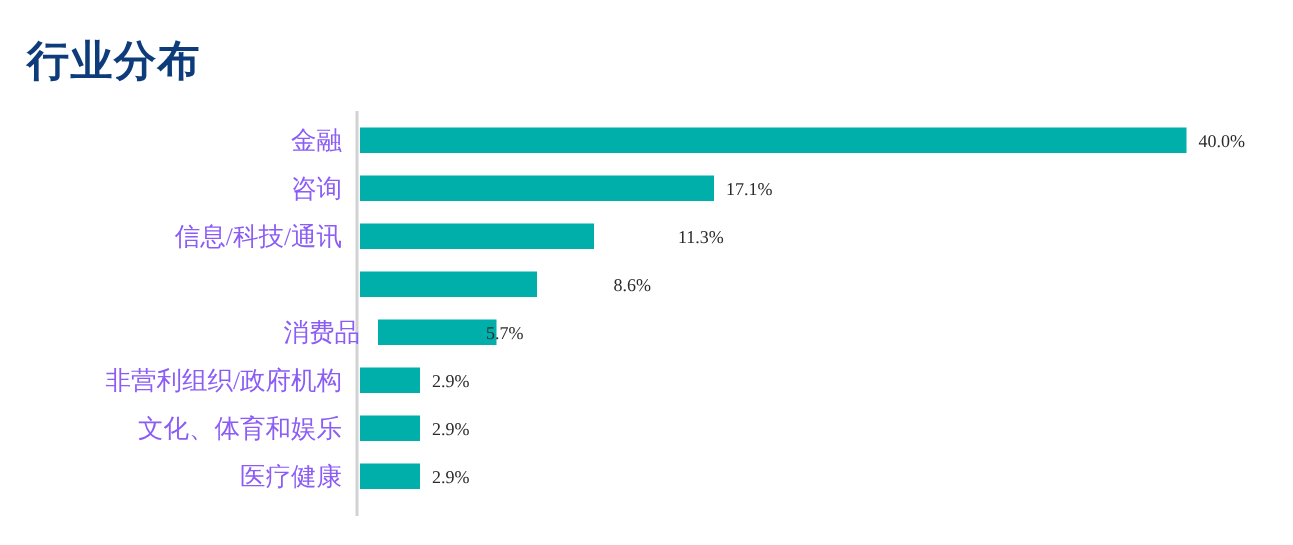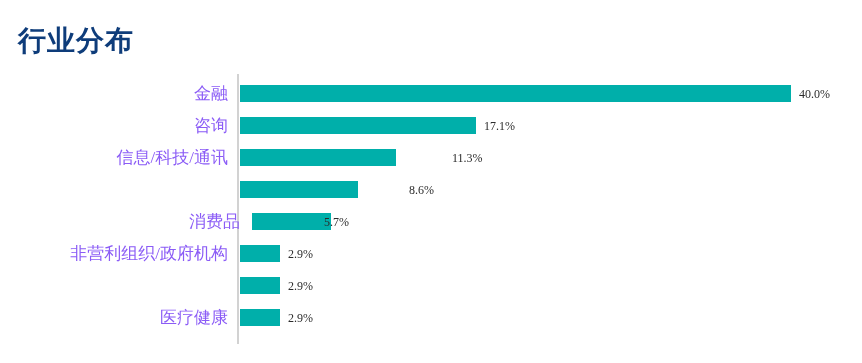--- a/index.html
+++ b/index.html
@@ -143,20 +143,21 @@
           <div class="value-label" style="left: 312px;">5.7%</div>
         </div>
         <div class="bar-row" style="top: 166px;">
           <div class="cat-label">非营利组织/政府机构</div>
           <div class="bar-track" style="width: 40px;">
             <div class="bar-fill" style="width: 40px; background: rgb(0, 175, 170);"></div>
           </div>
           <div class="value-label" style="left: 288px;">2.9%</div>
         </div>
         <div class="bar-row" style="top: 198px;">
+          <div class="cat-label">文化、体育和娱乐</div>
           <div class="bar-track" style="width: 40px;">
             <div class="bar-fill" style="width: 40px; background: rgb(0, 175, 170);"></div>
           </div>
           <div class="value-label" style="left: 288px;">2.9%</div>
         </div>
         <div class="bar-row" style="top: 230px;">
           <div class="cat-label">医疗健康</div>
           <div class="bar-track" style="width: 40px;">
             <div class="bar-fill" style="width: 40px; background: rgb(0, 175, 170);"></div>
           </div>

